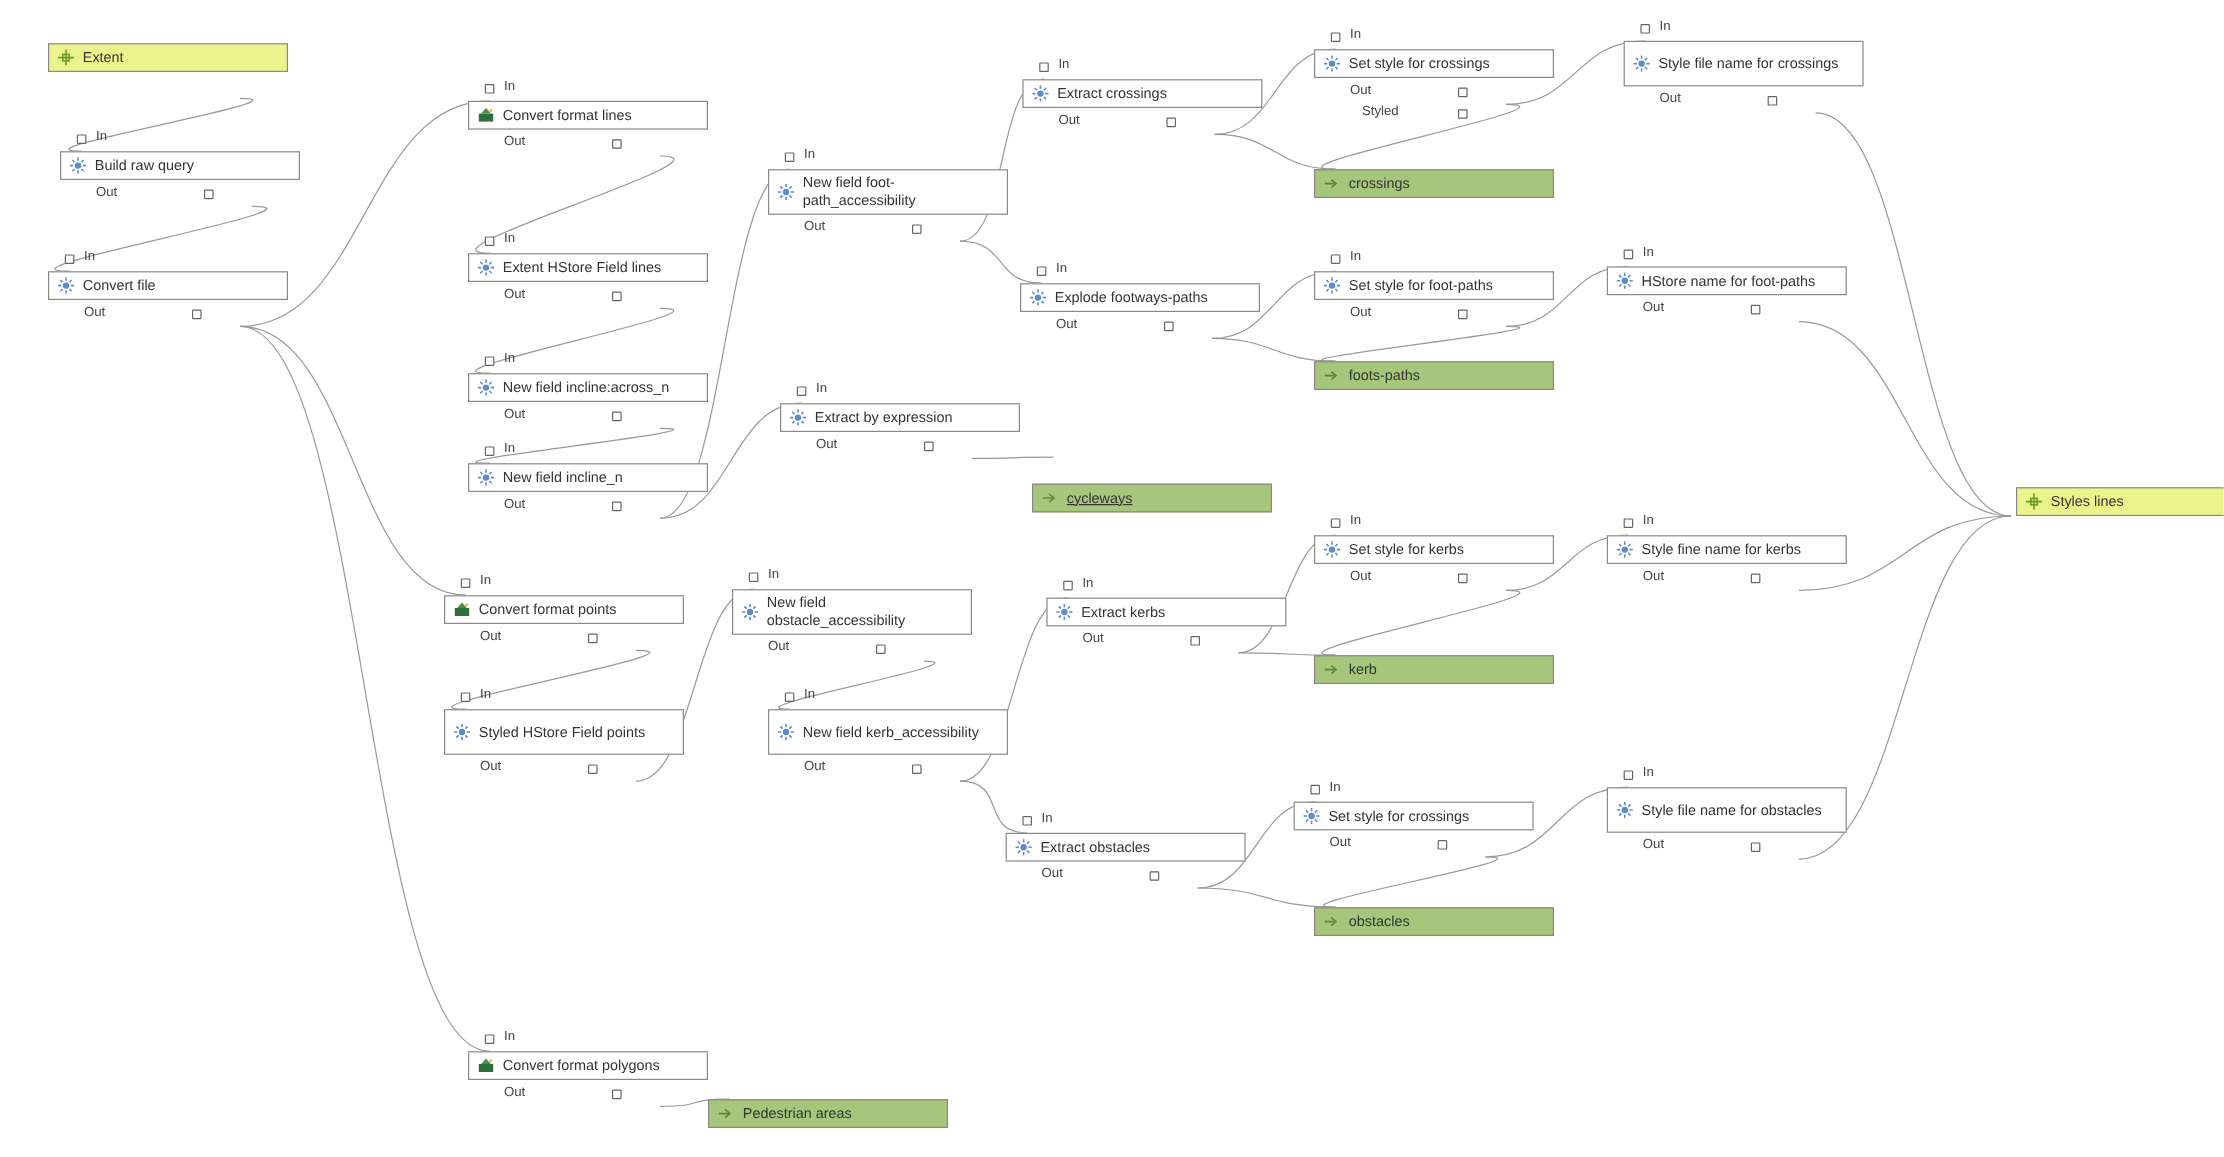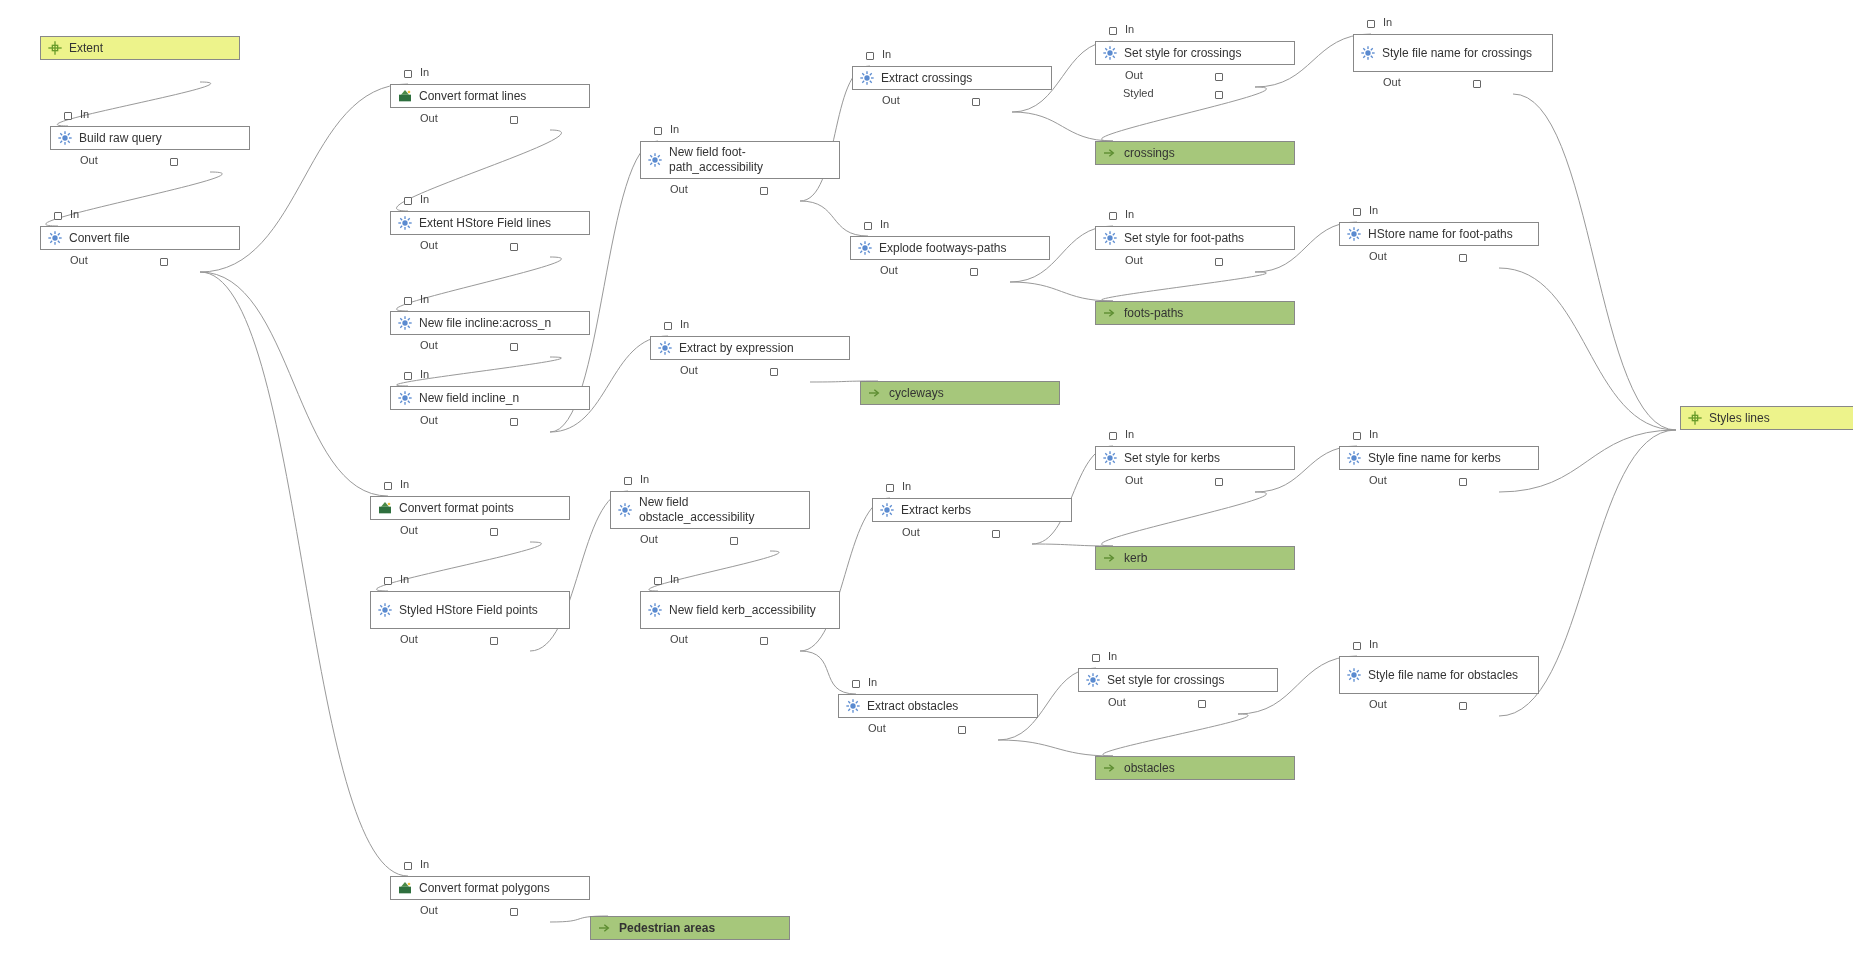--- a/index.html
+++ b/index.html
@@ -196,21 +196,21 @@
                 <line x1="12" y1="18" x2="12" y2="22"></line>
                 <line x1="7.757359312880715" y1="16.242640687119284" x2="4.928932188134525" y2="19.071067811865476"></line>
                 <line x1="6" y1="12" x2="2" y2="12.000000000000002"></line>
                 <line x1="7.757359312880714" y1="7.757359312880715" x2="4.928932188134523" y2="4.928932188134525"></line>
                 <line x1="11.999999999999998" y1="6" x2="11.999999999999998" y2="2"></line>
                 <line x1="16.242640687119284" y1="7.757359312880714" x2="19.071067811865476" y2="4.928932188134523"></line>
               </g>
             </g>
           </svg>
         </span>
-             <span class="title">New file incline:across_n</span>
+             <span class="title">New field incline:across_n</span>
            </div>
       <div class="port-label" style="left:30px;top:28px">Out</div>
       <div class="port-dot" style="left:120px;top:32px"></div>
     </div>
     <div class="node" style="left: 390px; top: 386px;">
       <div class="port-label" style="left:30px;top:-18px">In</div>
       <div class="port-dot" style="left:14px;top:-14px"></div>
       <div class="box">
              <span class="icon">
           <svg viewBox="0 0 24 24" width="16" height="16">
@@ -518,21 +518,21 @@
                 <line x1="11.999999999999998" y1="6" x2="11.999999999999998" y2="2"></line>
                 <line x1="16.242640687119284" y1="7.757359312880714" x2="19.071067811865476" y2="4.928932188134523"></line>
               </g>
             </g>
           </svg>
         </span>
              <span class="title">Set style for crossings</span>
            </div>
       <div class="port-label" style="left:30px;top:28px">Out</div>
       <div class="port-dot" style="left:120px;top:32px"></div>
-      <div class="port-label" style="left:28px;top:46px">Styled</div>
+      <div class="port-label" style="left:40px;top:46px">Styled</div>
       <div class="port-dot" style="left:120px;top:50px"></div>
     </div>
     <div class="node" style="left: 1095px; top: 226px;">
       <div class="port-label" style="left:30px;top:-18px">In</div>
       <div class="port-dot" style="left:14px;top:-14px"></div>
       <div class="box">
              <span class="icon">
           <svg viewBox="0 0 24 24" width="16" height="16">
             <g fill="#5b8bd0">
               <circle cx="12" cy="12" r="4"></circle>
@@ -729,21 +729,21 @@
           <svg viewBox="0 0 24 24" width="16" height="16">
             <g fill="none" stroke="#5a8a2e" stroke-width="2">
               <path d="M3 12 h12"></path>
               <path d="M11 7 l6 5 -6 5"></path>
             </g>
           </svg>
         </span>
              <span class="title">foots-paths</span>
            </div>
     </div>
-    <div class="node" style="left: 860px; top: 381px;">
+    <div class="node" style="left: 860px; top: 403px; text-decoration: underline;">
       <div class="box sink">
              <span class="icon">
           <svg viewBox="0 0 24 24" width="16" height="16">
             <g fill="none" stroke="#5a8a2e" stroke-width="2">
               <path d="M3 12 h12"></path>
               <path d="M11 7 l6 5 -6 5"></path>
             </g>
           </svg>
         </span>
              <span class="title">cycleways</span>
@@ -768,21 +768,21 @@
           <svg viewBox="0 0 24 24" width="16" height="16">
             <g fill="none" stroke="#5a8a2e" stroke-width="2">
               <path d="M3 12 h12"></path>
               <path d="M11 7 l6 5 -6 5"></path>
             </g>
           </svg>
         </span>
              <span class="title">obstacles</span>
            </div>
     </div>
-    <div class="node" style="left: 590px; top: 916px; font-weight: bold;">
+    <div class="node" style="left: 590px; top: 916px;">
       <div class="box sink">
              <span class="icon">
           <svg viewBox="0 0 24 24" width="16" height="16">
             <g fill="none" stroke="#5a8a2e" stroke-width="2">
               <path d="M3 12 h12"></path>
               <path d="M11 7 l6 5 -6 5"></path>
             </g>
           </svg>
         </span>
              <span class="title">Pedestrian areas</span>

